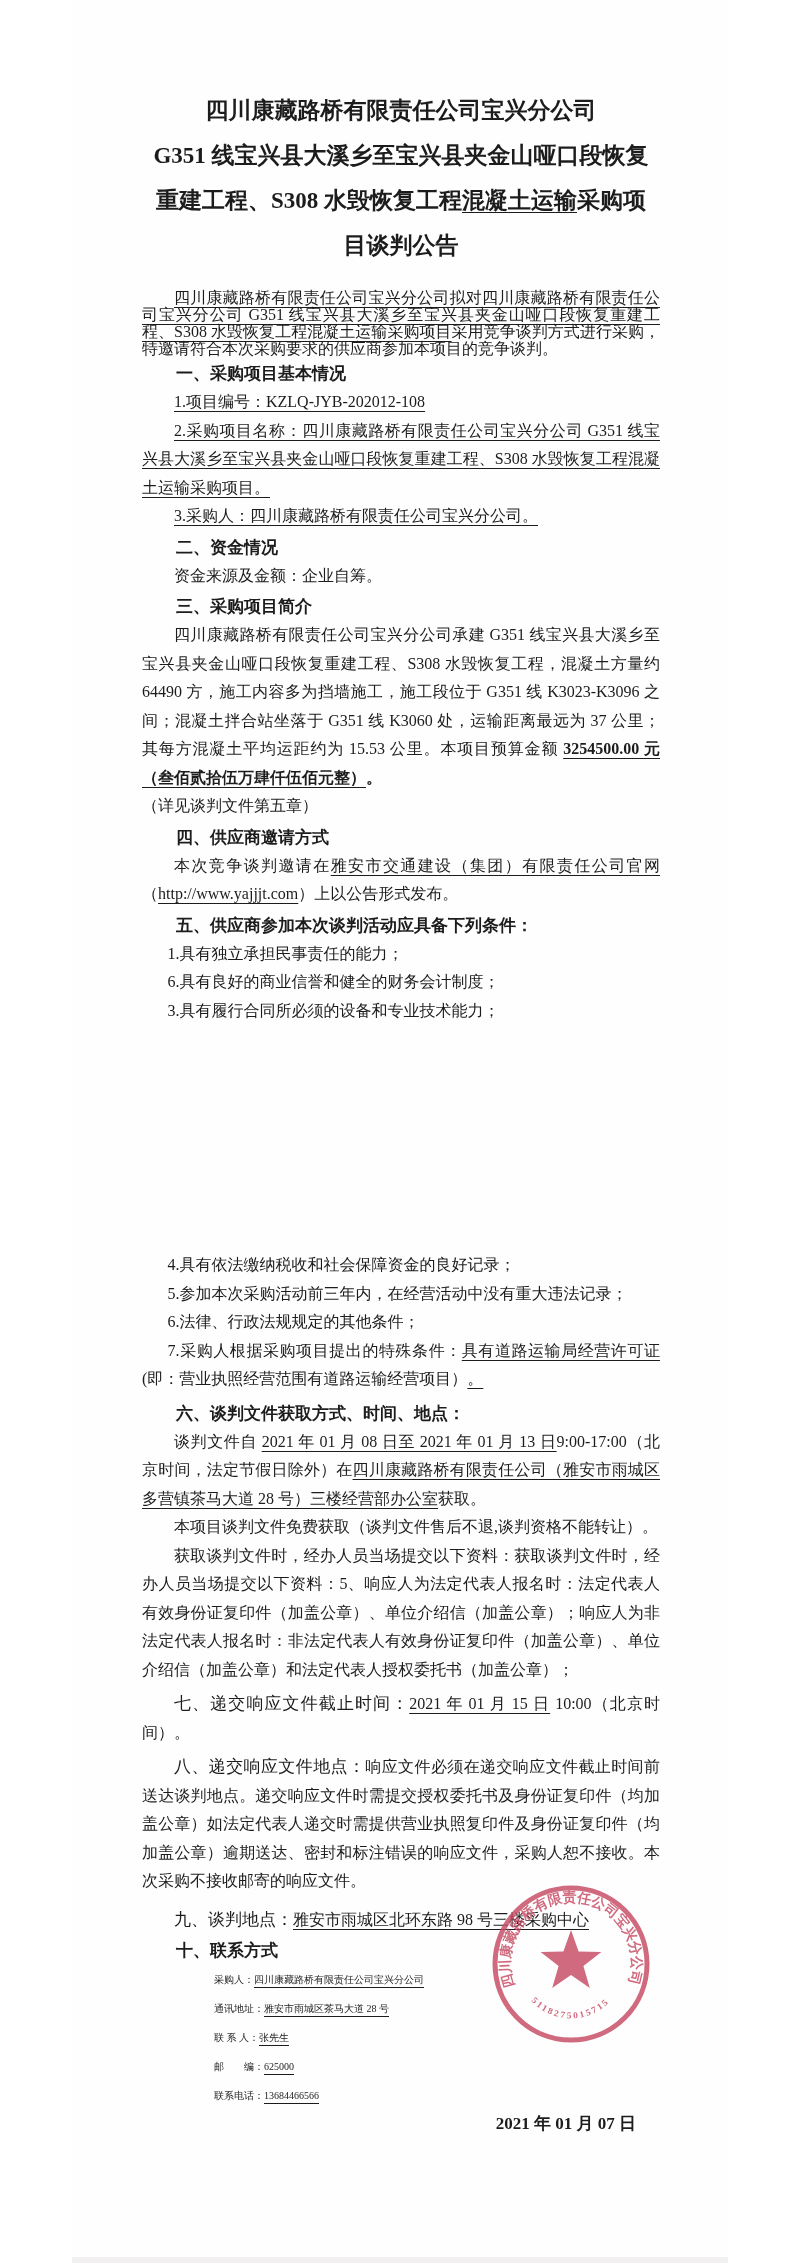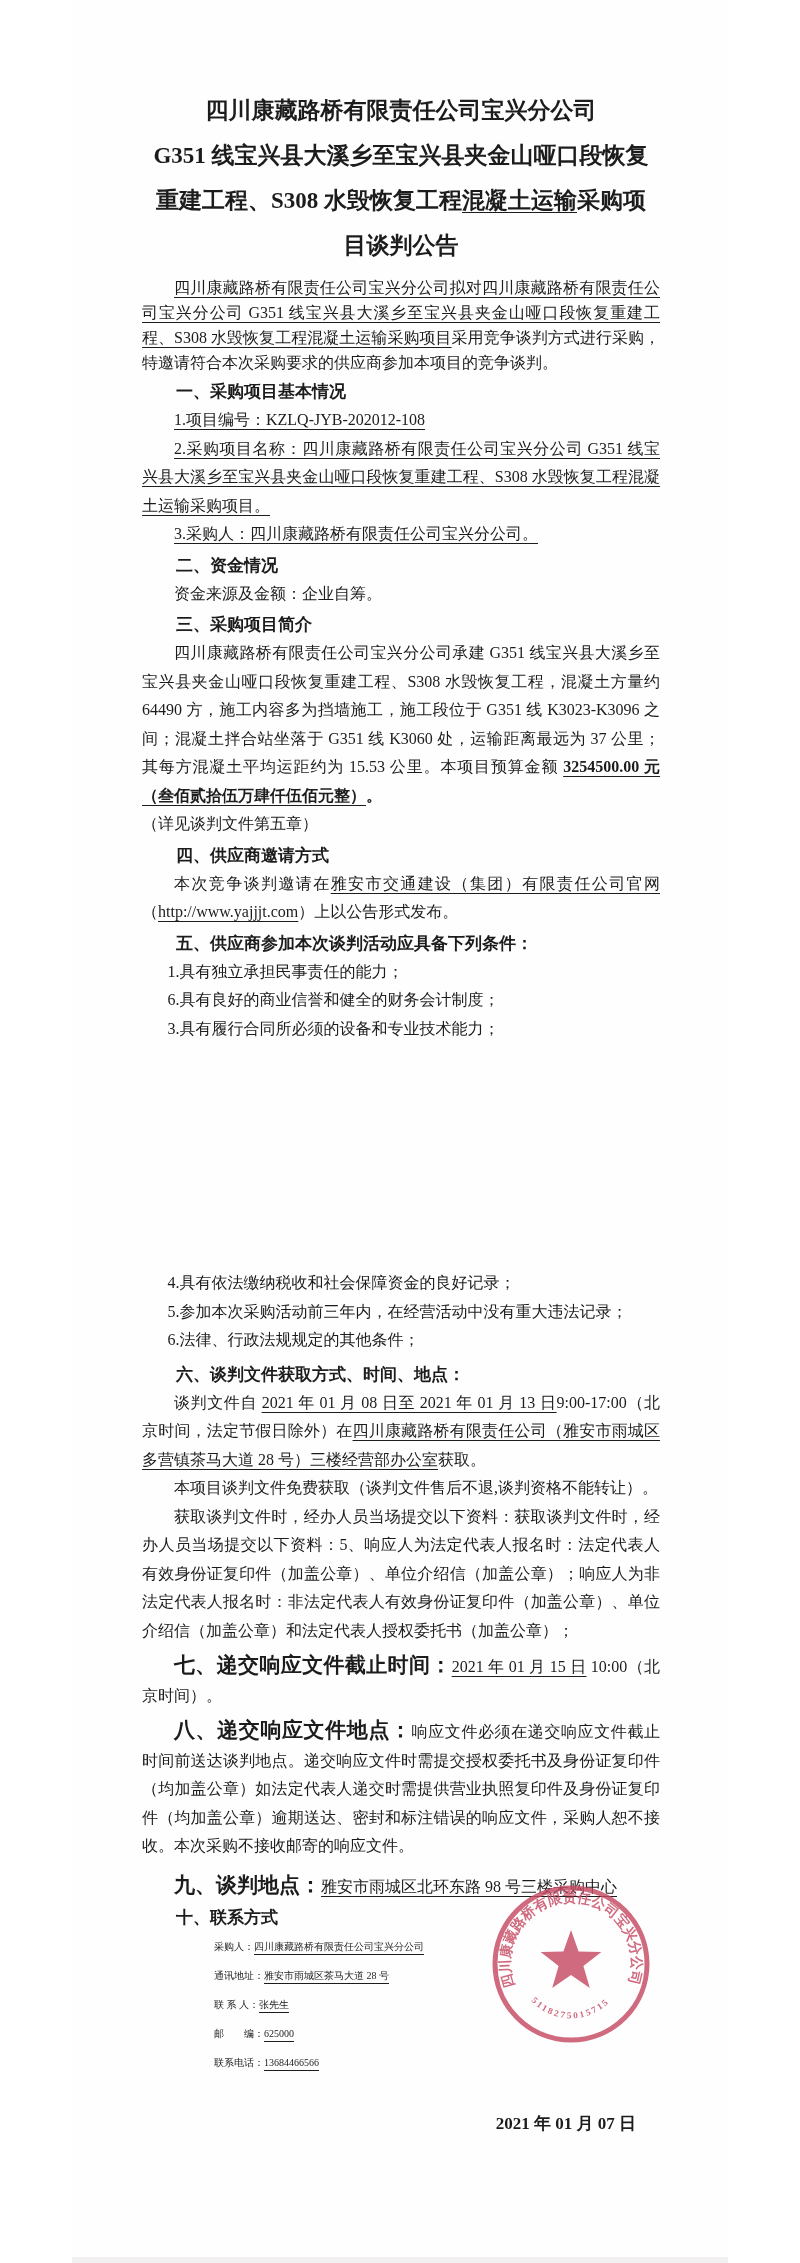--- a/index.html
+++ b/index.html
@@ -20,26 +20,26 @@
   }
   .hd{
     font-size:17px;line-height:28px;
     font-weight:700;margin:3px 0 0 0;
     text-indent:2em;
   }
   .bp{
     font-size:16px;line-height:28.5px;margin:0;
     text-indent:2em;text-align:justify;
   }
-  .intro{line-height:25px;margin-top:7px;}
+  .intro{line-height:17px;margin-top:21px;}
   .note{text-indent:0;}
   .item{text-indent:1.6em;}
   .u{text-decoration:underline;text-underline-offset:4px;text-decoration-thickness:1.3px;}
   .bold{font-weight:700;}
-  .inline-hd{font-weight:700;font-size:21px;}
+  .inline-hd{font-weight:400;font-size:17px;}
   .gap{height:226px;}
   .contact-row{
     font-size:10px;line-height:29px;margin:0;
     padding-left:72px;text-indent:0;
   }
   .mt6{margin-top:6px;}
   .mt10{margin-top:10px;}
   .doc-date{
     position:absolute;top:2112px;right:92px;
     font-size:17px;font-weight:700;
@@ -85,20 +85,21 @@
     <h2 class="hd">五、供应商参加本次谈判活动应具备下列条件：</h2>
     <p class="bp item">1.具有独立承担民事责任的能力；</p>
     <p class="bp item">6.具有良好的商业信誉和健全的财务会计制度；</p>
     <p class="bp item">3.具有履行合同所必须的设备和专业技术能力；</p>
 
     <div class="gap"></div>
 
     <p class="bp item">4.具有依法缴纳税收和社会保障资金的良好记录；</p>
     <p class="bp item">5.参加本次采购活动前三年内，在经营活动中没有重大违法记录；</p>
     <p class="bp item">6.法律、行政法规规定的其他条件；</p>
+    <p class="bp item"><span>7.采购人根据采购项目提出的特殊条件：</span><span class="u">具有道路运输局经营许可证</span><span>(即：营业执照经营范围有道路运输经营项目）</span><span class="u">。</span></p>
 
     <h2 class="hd mt6">六、谈判文件获取方式、时间、地点：</h2>
     <p class="bp"><span>谈判文件自 </span><span class="u">2021 年 01 月 08 日至 2021 年 01 月 13 日</span><span>9:00-17:00（北京时间，法定节假日除外）在</span><span class="u">四川康藏路桥有限责任公司（雅安市雨城区多营镇茶马大道 28 号）三楼经营部办公室</span><span>获取。</span></p>
     <p class="bp">本项目谈判文件免费获取（谈判文件售后不退,谈判资格不能转让）。</p>
     <p class="bp">获取谈判文件时，经办人员当场提交以下资料：获取谈判文件时，经办人员当场提交以下资料：5、响应人为法定代表人报名时：法定代表人有效身份证复印件（加盖公章）、单位介绍信（加盖公章）；响应人为非法定代表人报名时：非法定代表人有效身份证复印件（加盖公章）、单位介绍信（加盖公章）和法定代表人授权委托书（加盖公章）；</p>
 
     <p class="bp mt6"><span class="inline-hd">七、递交响应文件截止时间：</span><span class="u">2021 年 01 月 15 日</span><span> 10:00（北京时间）。</span></p>
 
     <p class="bp mt6"><span class="inline-hd">八、递交响应文件地点：</span><span>响应文件必须在递交响应文件截止时间前送达谈判地点。递交响应文件时需提交授权委托书及身份证复印件（均加盖公章）如法定代表人递交时需提供营业执照复印件及身份证复印件（均加盖公章）逾期送达、密封和标注错误的响应文件，采购人恕不接收。本次采购不接收邮寄的响应文件。</span></p>
 

